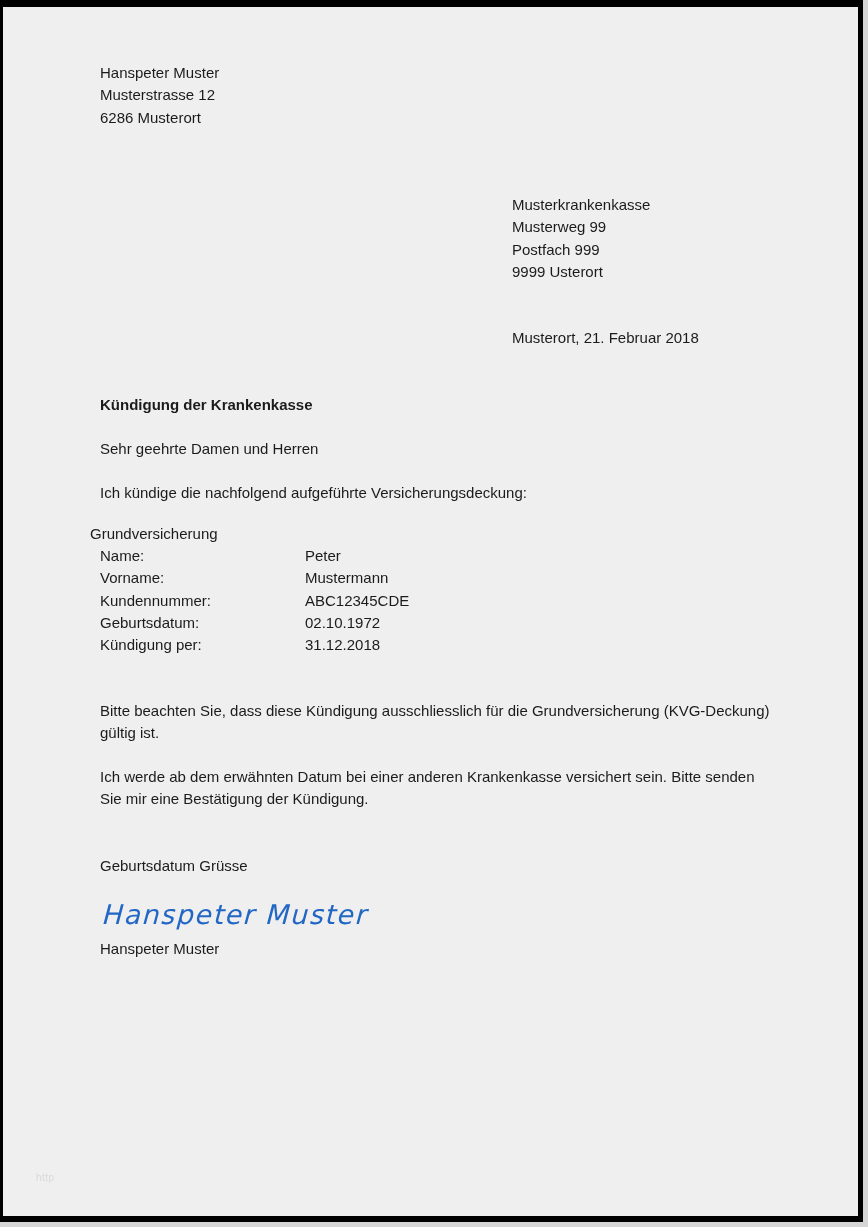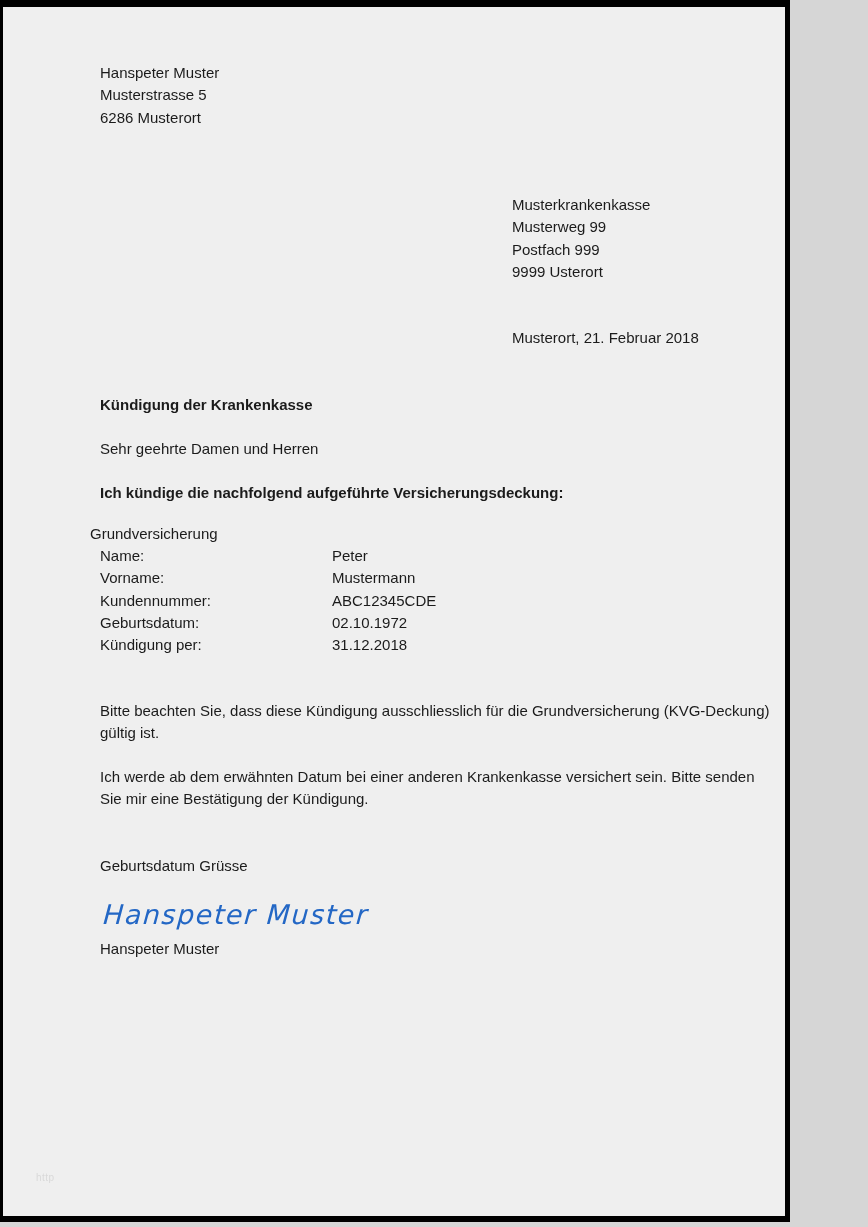--- a/index.html
+++ b/index.html
@@ -4,42 +4,42 @@
 <style>
   html, body {
     margin: 0;
     padding: 0;
     background: #d6d6d6;
     font-family: "Liberation Sans", "DejaVu Sans", sans-serif;
   }
   .page {
     position: relative;
     box-sizing: border-box;
-    width: 790px;
+    width: 863px;
     height: 1222px;
     margin: 0 5px 5px 0;
     background: var(--paper-bg, #efefef);
     border-style: solid;
     border-color: var(--frame, #000000);
     border-width: 7px 5px 6px 3px;
     overflow: hidden;
     color: var(--text, #1b1b1b);
     font-size: 15px;
     line-height: 22.3px;
   }
   .abs { position: absolute; }
   .sender-block    { left: 97px;  top: 55px;  }
   .recipient-block { left: 509px; top: 187px; }
   .date-line       { left: 509px; top: 320px; }
   .subject-line    { left: 97px;  top: 387px; font-weight: bold; }
   .salutation      { left: 97px;  top: 431px; }
-  .intro           { left: 97px;  top: 475px; font-weight: bold; }
+  .intro           { left: 97px;  top: 475px; }
   .policy-title    { left: 87px;  top: 516px; font-weight: normal; }
   .policy-table    { left: 97px;  top: 538px; }
-  .policy-table .row { display: flex; gap: 27px; }
+  .policy-table .row { display: flex; }
   .policy-table .lbl { width: 205px; }
   .para-1          { left: 97px;  top: 693px; width: 672px; }
   .para-2          { left: 97px;  top: 759px; width: 672px; }
   .closing         { left: 97px;  top: 848px; }
   .signature {
     left: 99px; top: 890px;
     font-family: "DejaVu Sans", sans-serif;
     font-style: italic;
     font-size: 27px;
     line-height: 36px;
@@ -57,21 +57,21 @@
     letter-spacing: 0.5px;
   }
 </style>
 </head>
 <body>
 
 <div class="page">
 
   <div class="abs sender-block">
     <div>Hanspeter Muster</div>
-    <div>Musterstrasse 5</div>
+    <div>Musterstrasse 12</div>
     <div>6286 Musterort</div>
   </div>
 
   <div class="abs recipient-block">
     <div>Musterkrankenkasse</div>
     <div>Musterweg 99</div>
     <div>Postfach 999</div>
     <div>9999 Usterort</div>
   </div>
 

